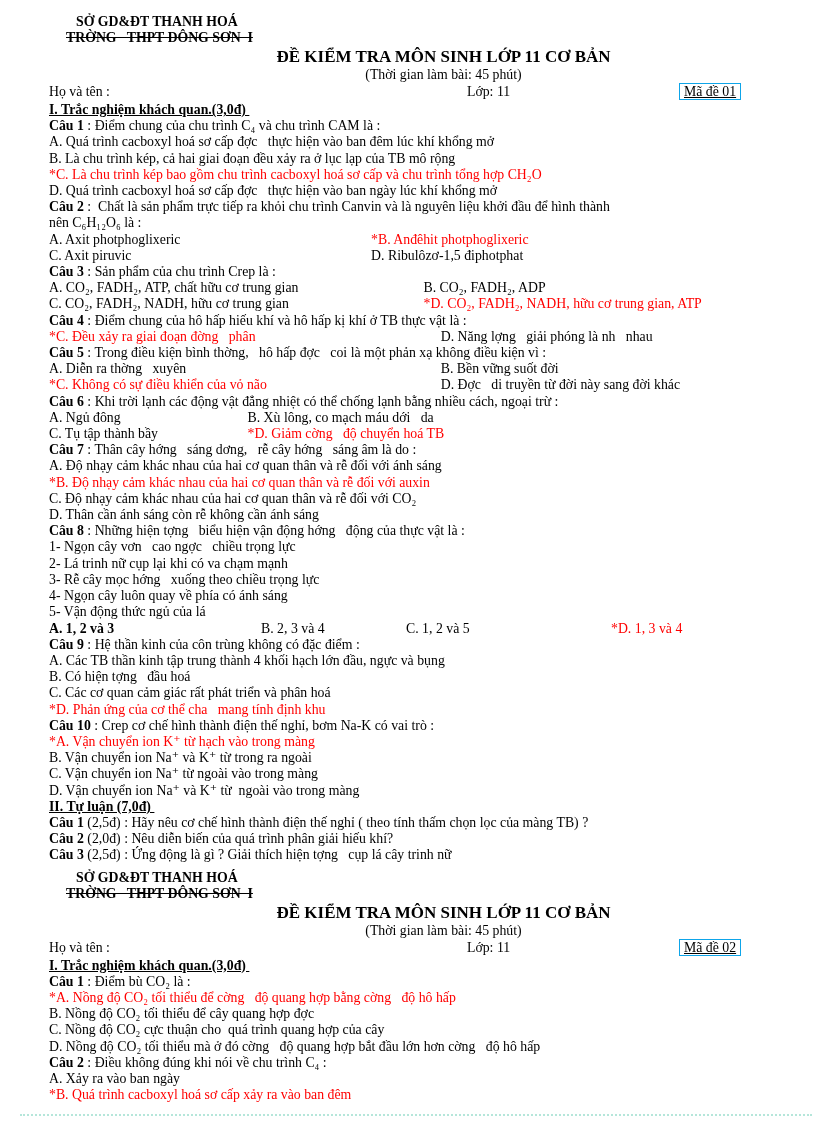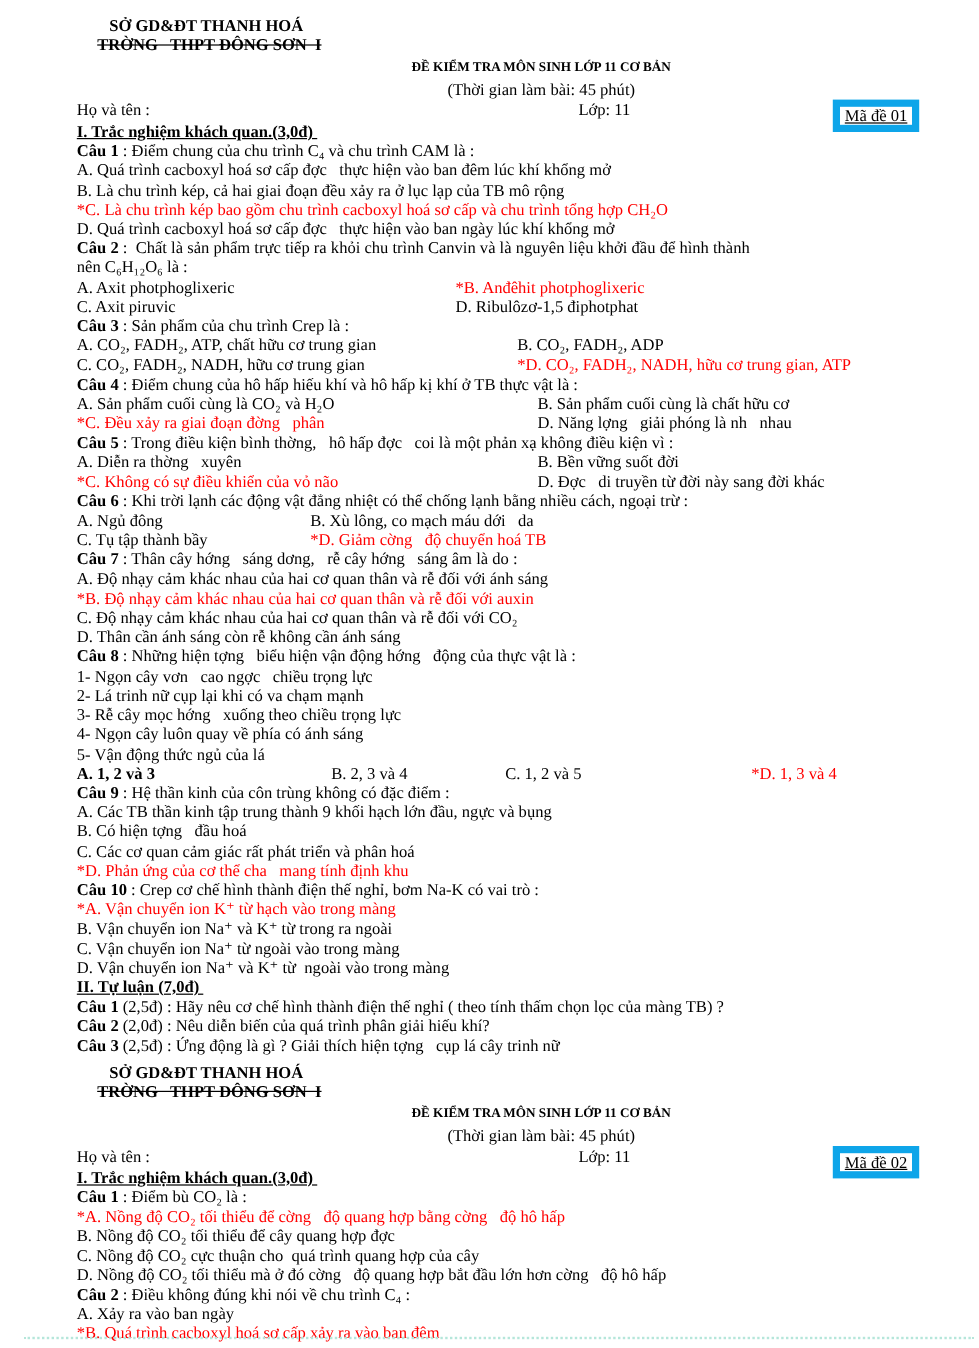--- a/index.html
+++ b/index.html
@@ -2,32 +2,32 @@
 <html style="--red: #ff0000; --divider: #b5e6da;"><head>
 <meta charset="utf-8">
 <style>
   html,body{margin:0;padding:0;background:#ffffff;}
   body{
     width:816px;height:1123px;position:relative;overflow:hidden;
     font-family:"Liberation Serif","DejaVu Serif",serif;
     font-size:13.8px;color:#000;
   }
   .page{position:absolute;inset:0;}
-  .exam{margin-left:64px;margin-right:18px;position:relative;}
+  .exam{margin-left:49px;margin-right:18px;position:relative;}
   .exam-1{padding-top:14px;}
   .exam-2{margin-top:6px;}
   .dept{margin-left:27px;font-weight:bold;line-height:16px;white-space:pre-wrap;}
   .school{margin-left:17px;font-weight:bold;text-decoration:line-through;line-height:16px;white-space:pre-wrap;}
-  .title{font-weight:bold;font-size:11px;line-height:21px;}
+  .title{font-weight:bold;font-size:17px;line-height:21px;}
   .center{text-align:center;padding-left:40px;}
   .time{line-height:16px;}
   .name-row{position:relative;height:18px;line-height:17px;}
   .nm{position:absolute;left:0;}
   .cls-lbl{position:absolute;left:418px;font-family:Liberation Serif, serif;}
-  .code-box{position:absolute;left:630px;top:0;border:6px solid #0ea5e9;padding:0 4px;text-decoration:underline;line-height:15px;text-align:center;}
+  .code-box{position:absolute;left:630px;top:0;border:1px solid #0ea5e9;padding:0 4px;text-decoration:underline;line-height:15px;text-align:center;}
   .rows{margin-top:1px;}
   .row{display:flex;line-height:16.2px;white-space:pre-wrap;}
   .row .cell{flex:0 0 auto;white-space:pre-wrap;}
   .row.heading{font-weight:bold;}
   .row.heading .cell{text-decoration:underline;}
   .c43 .cell:first-child{width:43%;}
   .c50 .cell:first-child{width:50%;}
   .c52 .cell:first-child{width:52.3%;}
   .c27 .cell:first-child{width:26.5%;}
   .four .cell:nth-child(1){width:212px;font-weight:bold;}
@@ -59,42 +59,41 @@
         <div class="row "><span class="cell red"><span>*C. Là chu trình kép bao gồm chu trình cacboxyl hoá sơ cấp và chu trình tổng hợp CH₂O</span></span></div>
         <div class="row "><span class="cell"><span>D. Quá trình cacboxyl hoá sơ cấp đợc   thực hiện vào ban ngày lúc khí khổng mở</span></span></div>
         <div class="row "><span class="cell"><b>Câu 2 </b><span>:  Chất là sản phẩm trực tiếp ra khỏi chu trình Canvin và là nguyên liệu khởi đầu để hình thành</span></span></div>
         <div class="row "><span class="cell"><span>nên C₆H₁₂O₆ là :</span></span></div>
         <div class="row c43"><span class="cell"><span>A. Axit photphoglixeric</span></span><span class="cell red"><span>*B. Anđêhit photphoglixeric</span></span></div>
         <div class="row c43"><span class="cell"><span>C. Axit piruvic</span></span><span class="cell"><span>D. Ribulôzơ-1,5 điphotphat</span></span></div>
         <div class="row "><span class="cell"><b>Câu 3 </b><span>: Sản phẩm của chu trình Crep là :</span></span></div>
         <div class="row c50"><span class="cell"><span>A. CO₂, FADH₂, ATP, chất hữu cơ trung gian</span></span><span class="cell"><span>B. CO₂, FADH₂, ADP</span></span></div>
         <div class="row c50"><span class="cell"><span>C. CO₂, FADH₂, NADH, hữu cơ trung gian</span></span><span class="cell red"><span>*D. CO₂, FADH₂, NADH, hữu cơ trung gian, ATP</span></span></div>
         <div class="row "><span class="cell"><b>Câu 4 </b><span>: Điểm chung của hô hấp hiếu khí và hô hấp kị khí ở TB thực vật là :</span></span></div>
-        <div class="row c52"><span class="cell"><span>A. Sản phẩm cuối cùng là CO₂ và H₂O</span></span><span class="cell"><span>B. Sản phẩm cuối cùng là chất hữu cơ</span></span></div>
         <div class="row c52"><span class="cell red"><span>*C. Đều xảy ra giai đoạn đờng   phân</span></span><span class="cell"><span>D. Năng lợng   giải phóng là nh   nhau</span></span></div>
         <div class="row "><span class="cell"><b>Câu 5 </b><span>: Trong điều kiện bình thờng,   hô hấp đợc   coi là một phản xạ không điều kiện vì :</span></span></div>
         <div class="row c52"><span class="cell"><span>A. Diễn ra thờng   xuyên</span></span><span class="cell"><span>B. Bền vững suốt đời</span></span></div>
         <div class="row c52"><span class="cell red"><span>*C. Không có sự điều khiển của vỏ não</span></span><span class="cell"><span>D. Đợc   di truyền từ đời này sang đời khác</span></span></div>
         <div class="row "><span class="cell"><b>Câu 6 </b><span>: Khi trời lạnh các động vật đẳng nhiệt có thể chống lạnh bằng nhiều cách, ngoại trừ :</span></span></div>
         <div class="row c27"><span class="cell"><span>A. Ngủ đông</span></span><span class="cell"><span>B. Xù lông, co mạch máu dới   da</span></span></div>
         <div class="row c27"><span class="cell"><span>C. Tụ tập thành bầy</span></span><span class="cell red"><span>*D. Giảm cờng   độ chuyển hoá TB</span></span></div>
         <div class="row "><span class="cell"><b>Câu 7 </b><span>: Thân cây hớng   sáng dơng,   rễ cây hớng   sáng âm là do :</span></span></div>
         <div class="row "><span class="cell"><span>A. Độ nhạy cảm khác nhau của hai cơ quan thân và rễ đối với ánh sáng</span></span></div>
         <div class="row "><span class="cell red"><span>*B. Độ nhạy cảm khác nhau của hai cơ quan thân và rễ đối với auxin</span></span></div>
         <div class="row "><span class="cell"><span>C. Độ nhạy cảm khác nhau của hai cơ quan thân và rễ đối với CO₂</span></span></div>
         <div class="row "><span class="cell"><span>D. Thân cần ánh sáng còn rễ không cần ánh sáng</span></span></div>
         <div class="row "><span class="cell"><b>Câu 8 </b><span>: Những hiện tợng   biểu hiện vận động hớng   động của thực vật là :</span></span></div>
         <div class="row "><span class="cell"><span>1- Ngọn cây vơn   cao ngợc   chiều trọng lực</span></span></div>
         <div class="row "><span class="cell"><span>2- Lá trinh nữ cụp lại khi có va chạm mạnh</span></span></div>
         <div class="row "><span class="cell"><span>3- Rễ cây mọc hớng   xuống theo chiều trọng lực</span></span></div>
         <div class="row "><span class="cell"><span>4- Ngọn cây luôn quay về phía có ánh sáng</span></span></div>
         <div class="row "><span class="cell"><span>5- Vận động thức ngủ của lá</span></span></div>
         <div class="row four"><span class="cell"><span>A. 1, 2 và 3</span></span><span class="cell"><span>B. 2, 3 và 4</span></span><span class="cell"><span>C. 1, 2 và 5</span></span><span class="cell red"><span>*D. 1, 3 và 4</span></span></div>
         <div class="row "><span class="cell"><b>Câu 9 </b><span>: Hệ thần kinh của côn trùng không có đặc điểm :</span></span></div>
-        <div class="row "><span class="cell"><span>A. Các TB thần kinh tập trung thành 9 khối hạch lớn đầu, ngực và bụng</span></span></div>
+        <div class="row "><span class="cell"><span>A. Các TB thần kinh tập trung thành 4 khối hạch lớn đầu, ngực và bụng</span></span></div>
         <div class="row "><span class="cell"><span>B. Có hiện tợng   đầu hoá</span></span></div>
         <div class="row "><span class="cell"><span>C. Các cơ quan cảm giác rất phát triển và phân hoá</span></span></div>
         <div class="row "><span class="cell red"><span>*D. Phản ứng của cơ thể cha   mang tính định khu</span></span></div>
         <div class="row "><span class="cell"><b>Câu 10 </b><span>: Crep cơ chế hình thành điện thế nghỉ, bơm Na-K có vai trò :</span></span></div>
         <div class="row "><span class="cell red"><span>*A. Vận chuyển ion K⁺ từ hạch vào trong màng</span></span></div>
         <div class="row "><span class="cell"><span>B. Vận chuyển ion Na⁺ và K⁺ từ trong ra ngoài</span></span></div>
         <div class="row "><span class="cell"><span>C. Vận chuyển ion Na⁺ từ ngoài vào trong màng</span></span></div>
         <div class="row "><span class="cell"><span>D. Vận chuyển ion Na⁺ và K⁺ từ  ngoài vào trong màng</span></span></div>
         <div class="row heading"><span class="cell"><span>II. Tự luận (7,0đ) </span></span></div>
         <div class="row "><span class="cell"><b>Câu 1 </b><span>(2,5đ) : Hãy nêu cơ chế hình thành điện thế nghỉ ( theo tính thấm chọn lọc của màng TB) ?</span></span></div>

